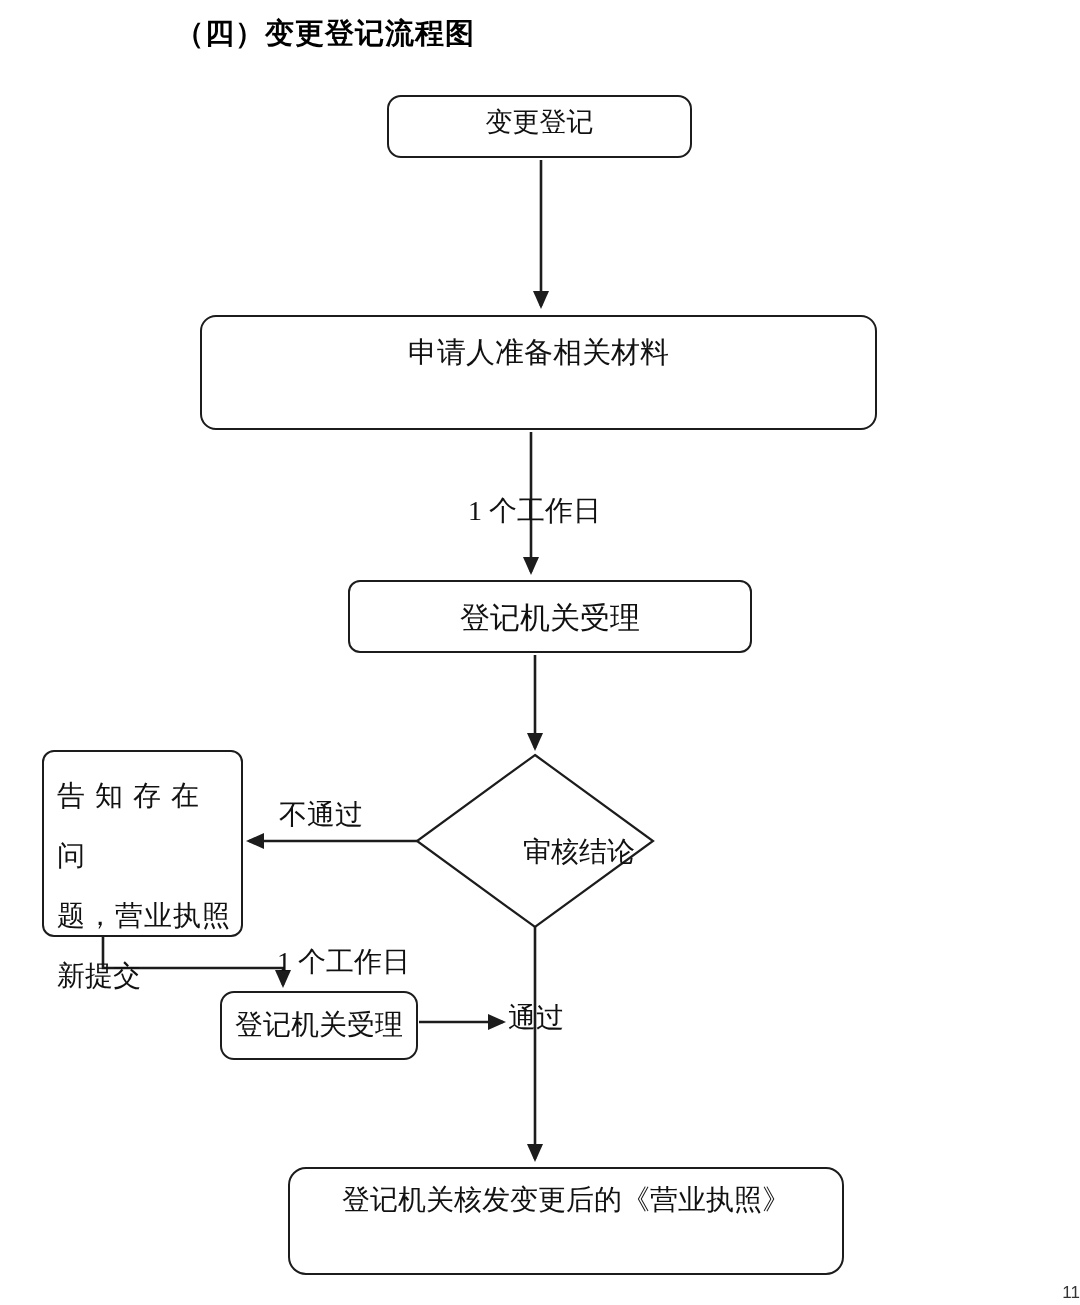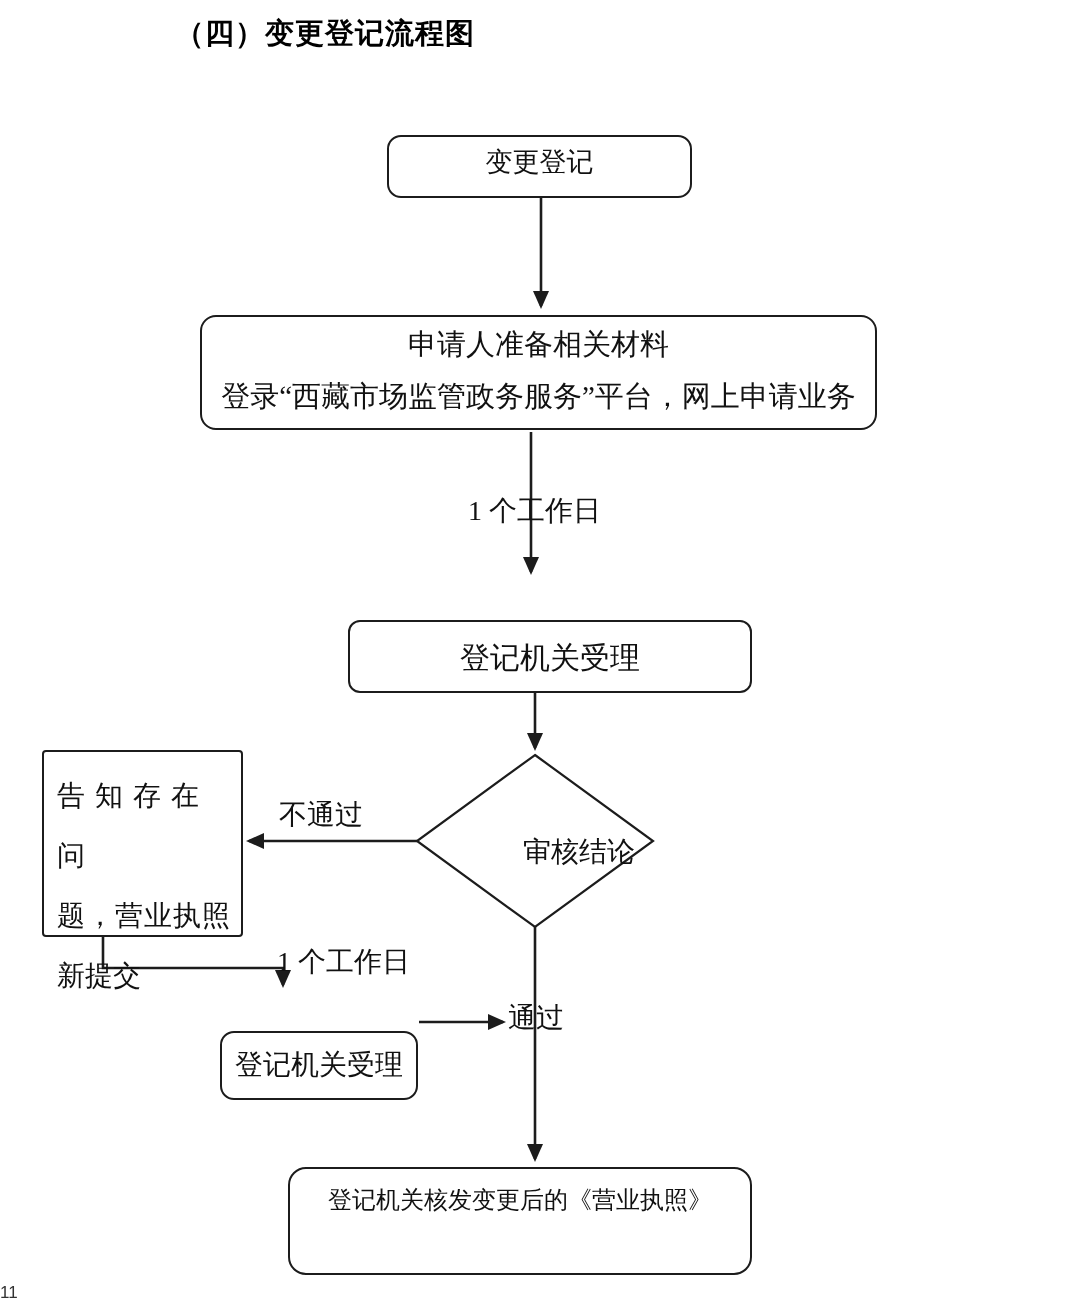--- a/index.html
+++ b/index.html
@@ -48,49 +48,49 @@
   }
   svg.connectors .ah-path { fill: var(--line, #1c1c1c); }
 
   .node {
     position: absolute;
     border: 2px solid var(--line, #1c1c1c);
     background: var(--background, #ffffff);
     text-align: center;
     color: var(--text, #111111);
   }
-  .rounded { border-radius: 14px; margin-top: 40px; }
+  .rounded { border-radius: 14px; }
 
   #node-start {
     left: 387px; top: 95px; width: 305px; height: 63px;
     padding-top: 7px; font-size: 27px;
   }
   #node-prepare {
     left: 200px; top: 315px; width: 677px; height: 115px;
-    padding-top: 1px; font-size: 29px; line-height: 52px;
+    padding-top: 9px; font-size: 29px; line-height: 52px;
     border-radius: 16px;
   }
   #node-accept {
     left: 348px; top: 580px; width: 404px; height: 73px;
     line-height: 72px; font-size: 30px; border-radius: 12px;
   }
   #node-notify {
     left: 42px; top: 750px; width: 201px; height: 187px;
     padding: 14px 0 0 13px; text-align: left;
-    font-size: 28px; line-height: 60px; border-radius: 4px;
+    font-size: 28px; line-height: 60px; border-radius: 12px;
   }
   #node-notify .notify-l1 { letter-spacing: 10px; }
   #node-notify .notify-l2 { letter-spacing: 1px; }
   #node-resubmit {
     left: 220px; top: 991px; width: 198px; height: 69px;
     line-height: 64px; font-size: 28px;
   }
   #node-issue {
-    left: 288px; top: 1167px; width: 464px; height: 108px;
-    padding-top: 7px; font-size: 24px; line-height: 48px;
+    left: 288px; top: 1167px; width: 556px; height: 108px;
+    padding-top: 7px; font-size: 28px; line-height: 48px;
     border-radius: 18px;
   }
   #decision-label {
     position: absolute;
     left: 435px; top: 825px; width: 200px;
     text-align: right; font-size: 28px;
     color: var(--text, #111111);
     margin-top: 8px;
   }
   .edge-label {
@@ -99,21 +99,21 @@
     color: var(--text, #111111);
     white-space: nowrap;
   }
   #label-workday1 { left: 468px; top: 492px; }
   #label-fail     { left: 279px; top: 796px; }
   #label-workday2 { left: 277px; top: 943px; }
   #label-pass     { left: 508px; top: 999px; }
   #page-number {
     position: absolute;
     left: 0; top: 1283px; width: 100%;
-    text-align: left;
+    text-align: right;
     font-family: "Liberation Sans", "DejaVu Sans", sans-serif;
     font-size: 17px;
     color: #333333;
   }
 </style>
 </head>
 <body>
 
 <div class="canvas">
 
@@ -136,21 +136,20 @@
     <line class="wire" x1="419" y1="1022" x2="503" y2="1022" marker-end="url(#ah)"></line>
     <line class="wire" x1="535" y1="927" x2="535" y2="1159" marker-end="url(#ah)"></line>
   </svg>
 
   <div class="node rounded" id="node-start">
     <span>变更登记</span>
   </div>
 
   <div class="node" id="node-prepare">
     <div>申请人准备相关材料</div>
-    <div>登录“西藏市场监管政务服务”平台，网上申请业务</div>
   </div>
 
   <div class="node rounded" id="node-accept">
     <span>登记机关受理</span>
   </div>
 
   <div id="decision-label">审核结论</div>
 
   <div class="node" id="node-notify">
     <div class="notify-l1">告知存在问</div>

